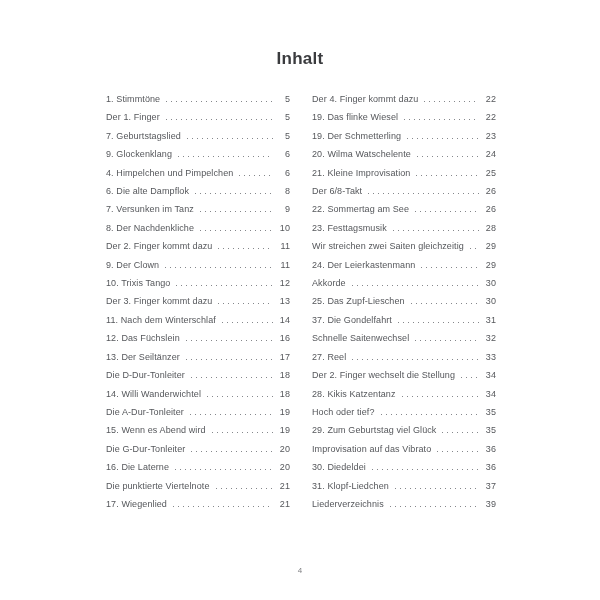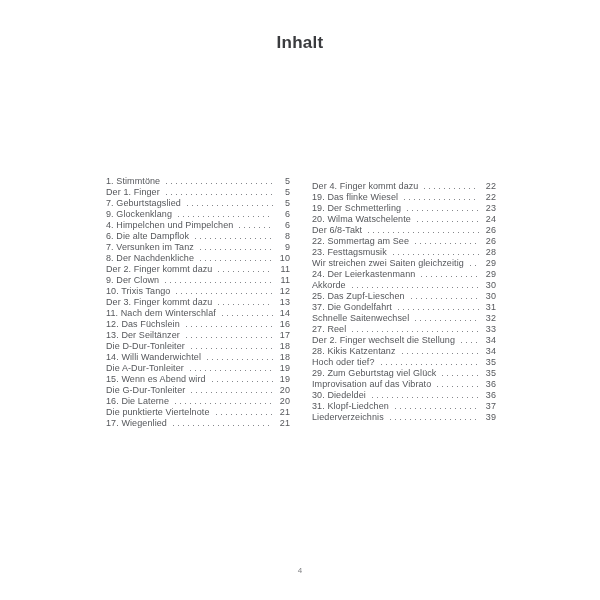--- a/index.html
+++ b/index.html
@@ -13,37 +13,36 @@
     height: 600px;
     background: #ffffff;
     font-family: "Liberation Sans", "DejaVu Sans", sans-serif;
     overflow: hidden;
   }
   .title {
     position: absolute;
     top: 34px;
     left: 0;
     right: 0;
-    margin: 0;
+    margin: 16px;
     text-align: center;
     font-size: 17px;
     line-height: 1;
     font-weight: bold;
     letter-spacing: 0.3px;
     color: #3a3b3e;
   }
   .columns {
     position: absolute;
     top: 94px;
     left: 106px;
     width: 390px;
     height: 416px;
     display: flex;
     gap: 22px;
-    align-items: center;
   }
   .col {
     flex: 1 1 0;
     min-width: 0;
     display: flex;
     flex-direction: column;
     justify-content: space-between;
   }
   .row {
     display: flex;
@@ -254,20 +253,25 @@
           <span class="leader"></span>
           <span class="pagenum">23</span>
         </div>
 
         <div class="row">
           <span class="label">20. Wilma Watschelente</span>
           <span class="leader"></span>
           <span class="pagenum">24</span>
         </div>
 
+        <div class="row">
+          <span class="label">21. Kleine Improvisation</span>
+          <span class="leader"></span>
+          <span class="pagenum">25</span>
+        </div>
 
         <div class="row">
           <span class="label">Der 6/8-Takt</span>
           <span class="leader"></span>
           <span class="pagenum">26</span>
         </div>
 
         <div class="row">
           <span class="label">22. Sommertag am See</span>
           <span class="leader"></span>

